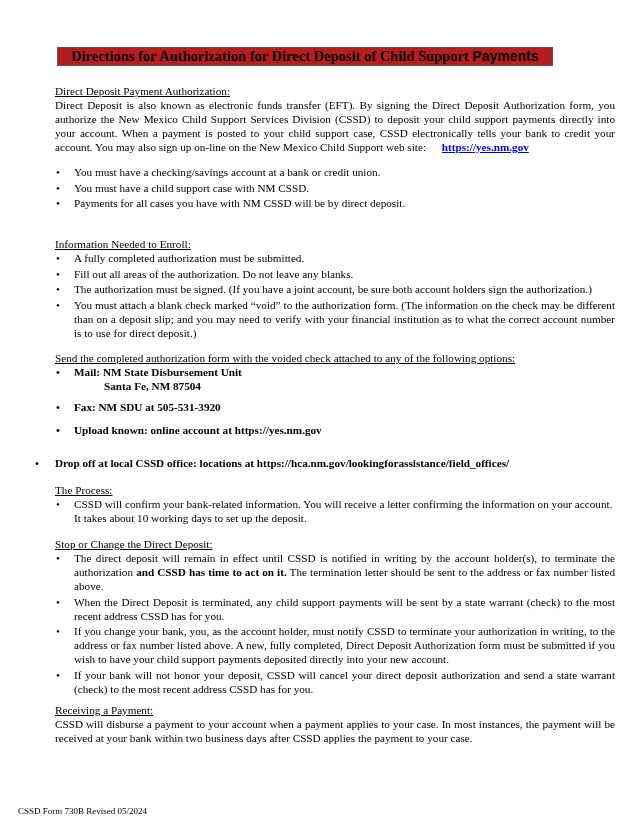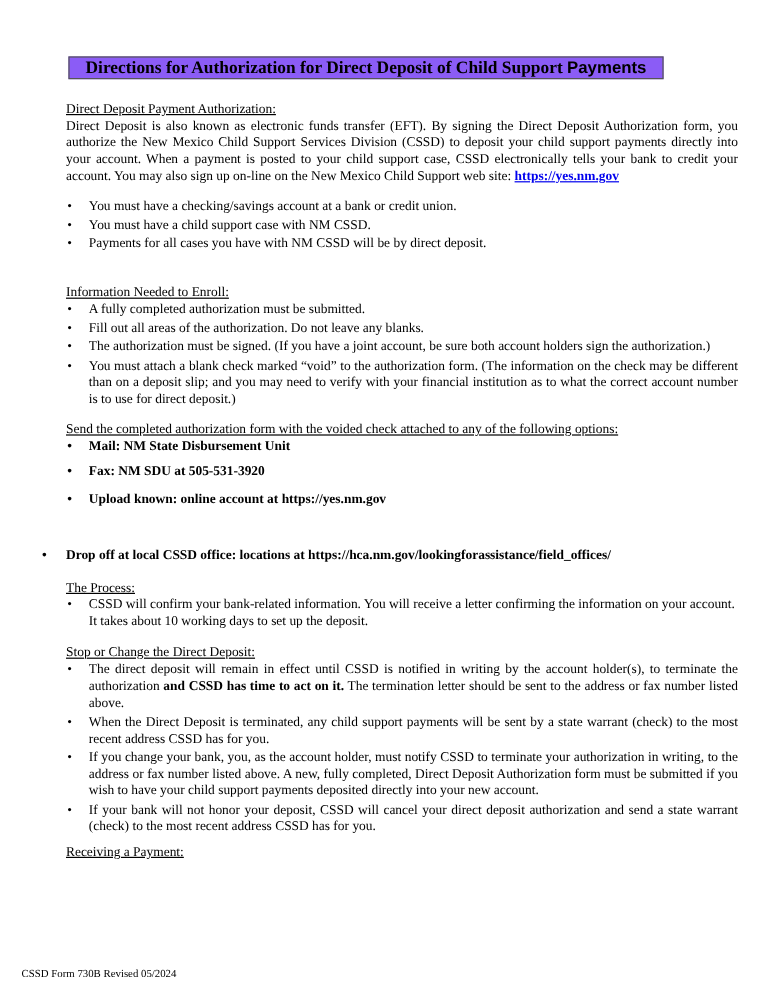--- a/index.html
+++ b/index.html
@@ -2,32 +2,32 @@
 <html><head>
 <meta charset="utf-8">
 <style>
   html, body { margin: 0; padding: 0; background: #ffffff; }
   body {
     width: 640px; height: 828px; position: relative; overflow: hidden;
     font-family: "Liberation Serif", serif; color: #000; font-size: 11.2px; line-height: 14px;
   }
   .title-box {
     position: absolute; left: 57px; top: 47px; width: 494px; height: 17px;
-    background: #8b5cf6; border: 1px solid #555;
+    background: #b91c1c; border: 1px solid #555;
     font-weight: bold; font-size: 14.5px; line-height: 17px; text-align: center;
     white-space: nowrap;
   }
   .title-box .sans { font-family: "Liberation Sans", sans-serif; font-size: 14px; }
   .heading { text-decoration: underline; display: block; }
   p { margin: 0; text-align: justify; }
   .sec { position: absolute; left: 55px; width: 560px; }
   ul { list-style: none; margin: 0; padding: 0; }
   li { position: relative; padding-left: 19px; margin-bottom: 1.5px; text-align: justify; }
   li .bullet { position: absolute; left: 1px; top: 0; }
-  a.link { color: #0000ee; font-weight: bold; text-decoration: underline; }
+  a.link { color: #0000ee; font-weight: bold; text-decoration: underline; margin-left: 13px; }
   .bold { font-weight: bold; }
   .italic { }
   .footer { position: absolute; left: 18px; top: 804px; font-size: 9px; }
 </style>
 </head>
 <body>
 
 <div class="title-box">
   <span>Directions for Authorization</span>
   <span>for Direct Deposit of Child Support</span>
@@ -56,20 +56,21 @@
     <li><span class="bullet">•</span><span>You must attach a blank check marked “void” to the authorization form. </span><span class="italic">(The information on the check may be different than on a deposit slip; and you may need to verify with your financial institution as to what the correct account number is to use for direct  deposit.)</span></li>
   </ul>
 </div>
 
 <div class="sec" style="top:351px">
   <span class="heading">Send the completed authorization form with the voided check attached to any of the following options:</span>
   <ul>
     <li class="bold" style="margin-bottom:7px">
       <span class="bullet">•</span>
       <div>Mail:  NM State Disbursement Unit</div>
+      <div style="padding-left:30px">Santa Fe, NM 87504</div>
     </li>
     <li class="bold" style="margin-bottom:9px"><span class="bullet">•</span><span>Fax:  NM SDU at 505-531-3920</span></li>
     <li class="bold" style="margin-bottom:8px"><span class="bullet">•</span><span>Upload known: online account at https://yes.nm.gov</span></li>
   </ul>
 </div>
 <div style="position:absolute; left:35px; top:456px; width:580px;" class="bold">
   <span style="position:absolute; left:0">•</span>
   <span style="padding-left:20px">Drop off at local CSSD office: locations at https://hca.nm.gov/lookingforassistance/field_offices/</span>
 </div>
 
@@ -85,15 +86,16 @@
   <ul>
     <li><span class="bullet">•</span><span>The direct deposit will remain in effect until CSSD is notified in writing by the account holder(s), to terminate the authorization </span><span class="bold">and CSSD has time to act on it.</span><span> The termination letter should be sent to the address or fax number listed above.</span></li>
     <li><span class="bullet">•</span><span>When the Direct Deposit is terminated, any child support payments will be sent by a state warrant (check) to the most recent address CSSD has for you.</span></li>
     <li><span class="bullet">•</span><span>If you change your bank, you, as the account holder, must notify CSSD to terminate your authorization in writing, to the address or fax number listed above. A new, fully completed, Direct Deposit Authorization form must be submitted if you wish to have your child support payments deposited directly into your new account.</span></li>
     <li><span class="bullet">•</span><span>If your bank will not honor your deposit, CSSD will cancel your direct deposit authorization and send a state warrant (check) to the most recent address CSSD has for you.</span></li>
   </ul>
 </div>
 
 <div class="sec" style="top:703px">
   <span class="heading">Receiving a Payment:</span>
+  <p>CSSD will disburse a payment to your account when a payment applies to your case. In most instances, the payment will be received at your bank within two business days after CSSD applies the payment to your case.</p>
 </div>
 
 <div class="footer">CSSD Form 730B Revised 05/2024</div>
 
 </body></html>

